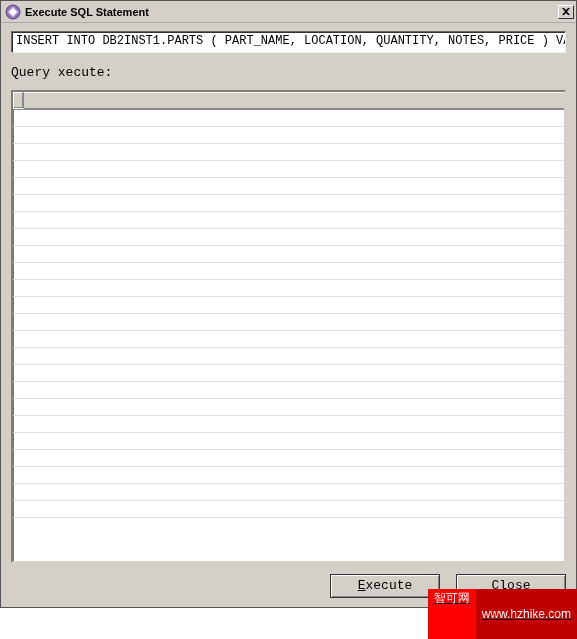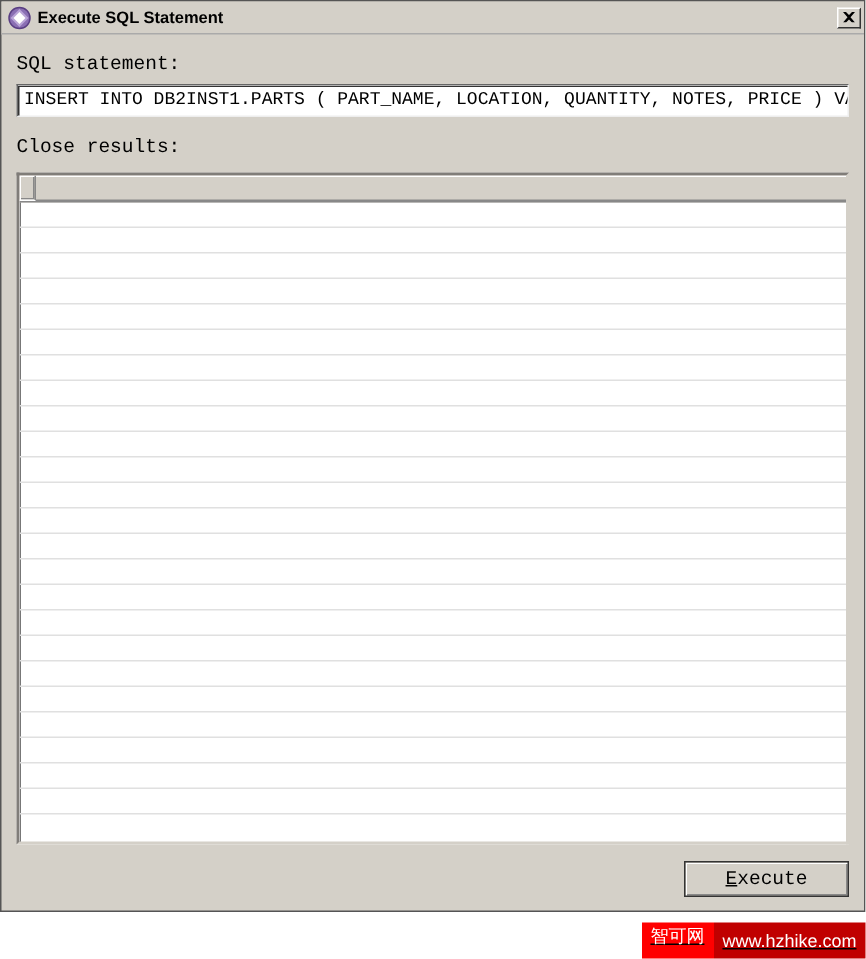--- a/index.html
+++ b/index.html
@@ -148,21 +148,21 @@
     position: absolute;
     right: 0;
     bottom: 0;
     display: flex;
     font-family: sans-serif;
     font-size: 12px;
     line-height: 18px;
     text-decoration: underline;
   }
   .wm1 { background:#ff0000; color:#fff; padding:0 6px; }
-  .wm2 { background:#c00000; color:#fff; padding:3px 6px; }
+  .wm2 { background:#c00000; color:#fff; padding:16px 6px; }
 </style>
 </head>
 <body>
 
 <div class="window">
   <div class="titlebar">
     <span class="title-icon">
       <svg width="16" height="16" viewBox="0 0 16 16">
         <circle cx="8" cy="8" r="7" fill="#8a6fb3" stroke="#5a3f83" stroke-width="1"></circle>
         <path d="M8 2 L14 8 L8 14 L2 8 Z" fill="#b9a4d6"></path>
@@ -171,24 +171,23 @@
     </span>
     <span class="title-text">Execute SQL Statement</span>
     <div class="close-btn">
       <svg width="8" height="7" viewBox="0 0 8 7">
         <path d="M0 0 L2 0 L4 2 L6 0 L8 0 L5 3.5 L8 7 L6 7 L4 5 L2 7 L0 7 L3 3.5 Z" fill="#000"></path>
       </svg>
     </div>
   </div>
 
   <div class="body-area">
-    <div class="label">SQL statement:</div>
     <div class="sql-input">INSERT INTO DB2INST1.PARTS ( PART_NAME, LOCATION, QUANTITY, NOTES, PRICE ) VAL</div>
 
-    <div class="label" style="margin-top:12px;">Close results:</div>
+    <div class="label" style="margin-top:12px;">Query xecute:</div>
 
     <div class="results-box">
       <div class="grid-header">
         <div class="grid-corner"></div>
         <div class="grid-header-rest"></div>
       </div>
       <div class="grid-rows">
         <div class="grid-row"></div>
         <div class="grid-row"></div>
         <div class="grid-row"></div>
@@ -212,19 +211,20 @@
         <div class="grid-row"></div>
         <div class="grid-row"></div>
         <div class="grid-row"></div>
         <div class="grid-row"></div>
       </div>
     </div>
   </div>
 
   <div class="button-row">
     <div class="btn"><span class="ul">E</span><span>xecute</span></div>
+    <div class="btn"><span>Close</span></div>
   </div>
 </div>
 
 <div class="watermark">
   <div class="wm1">智可网</div>
   <div class="wm2">www.hzhike.com</div>
 </div>
 
 </body></html>

